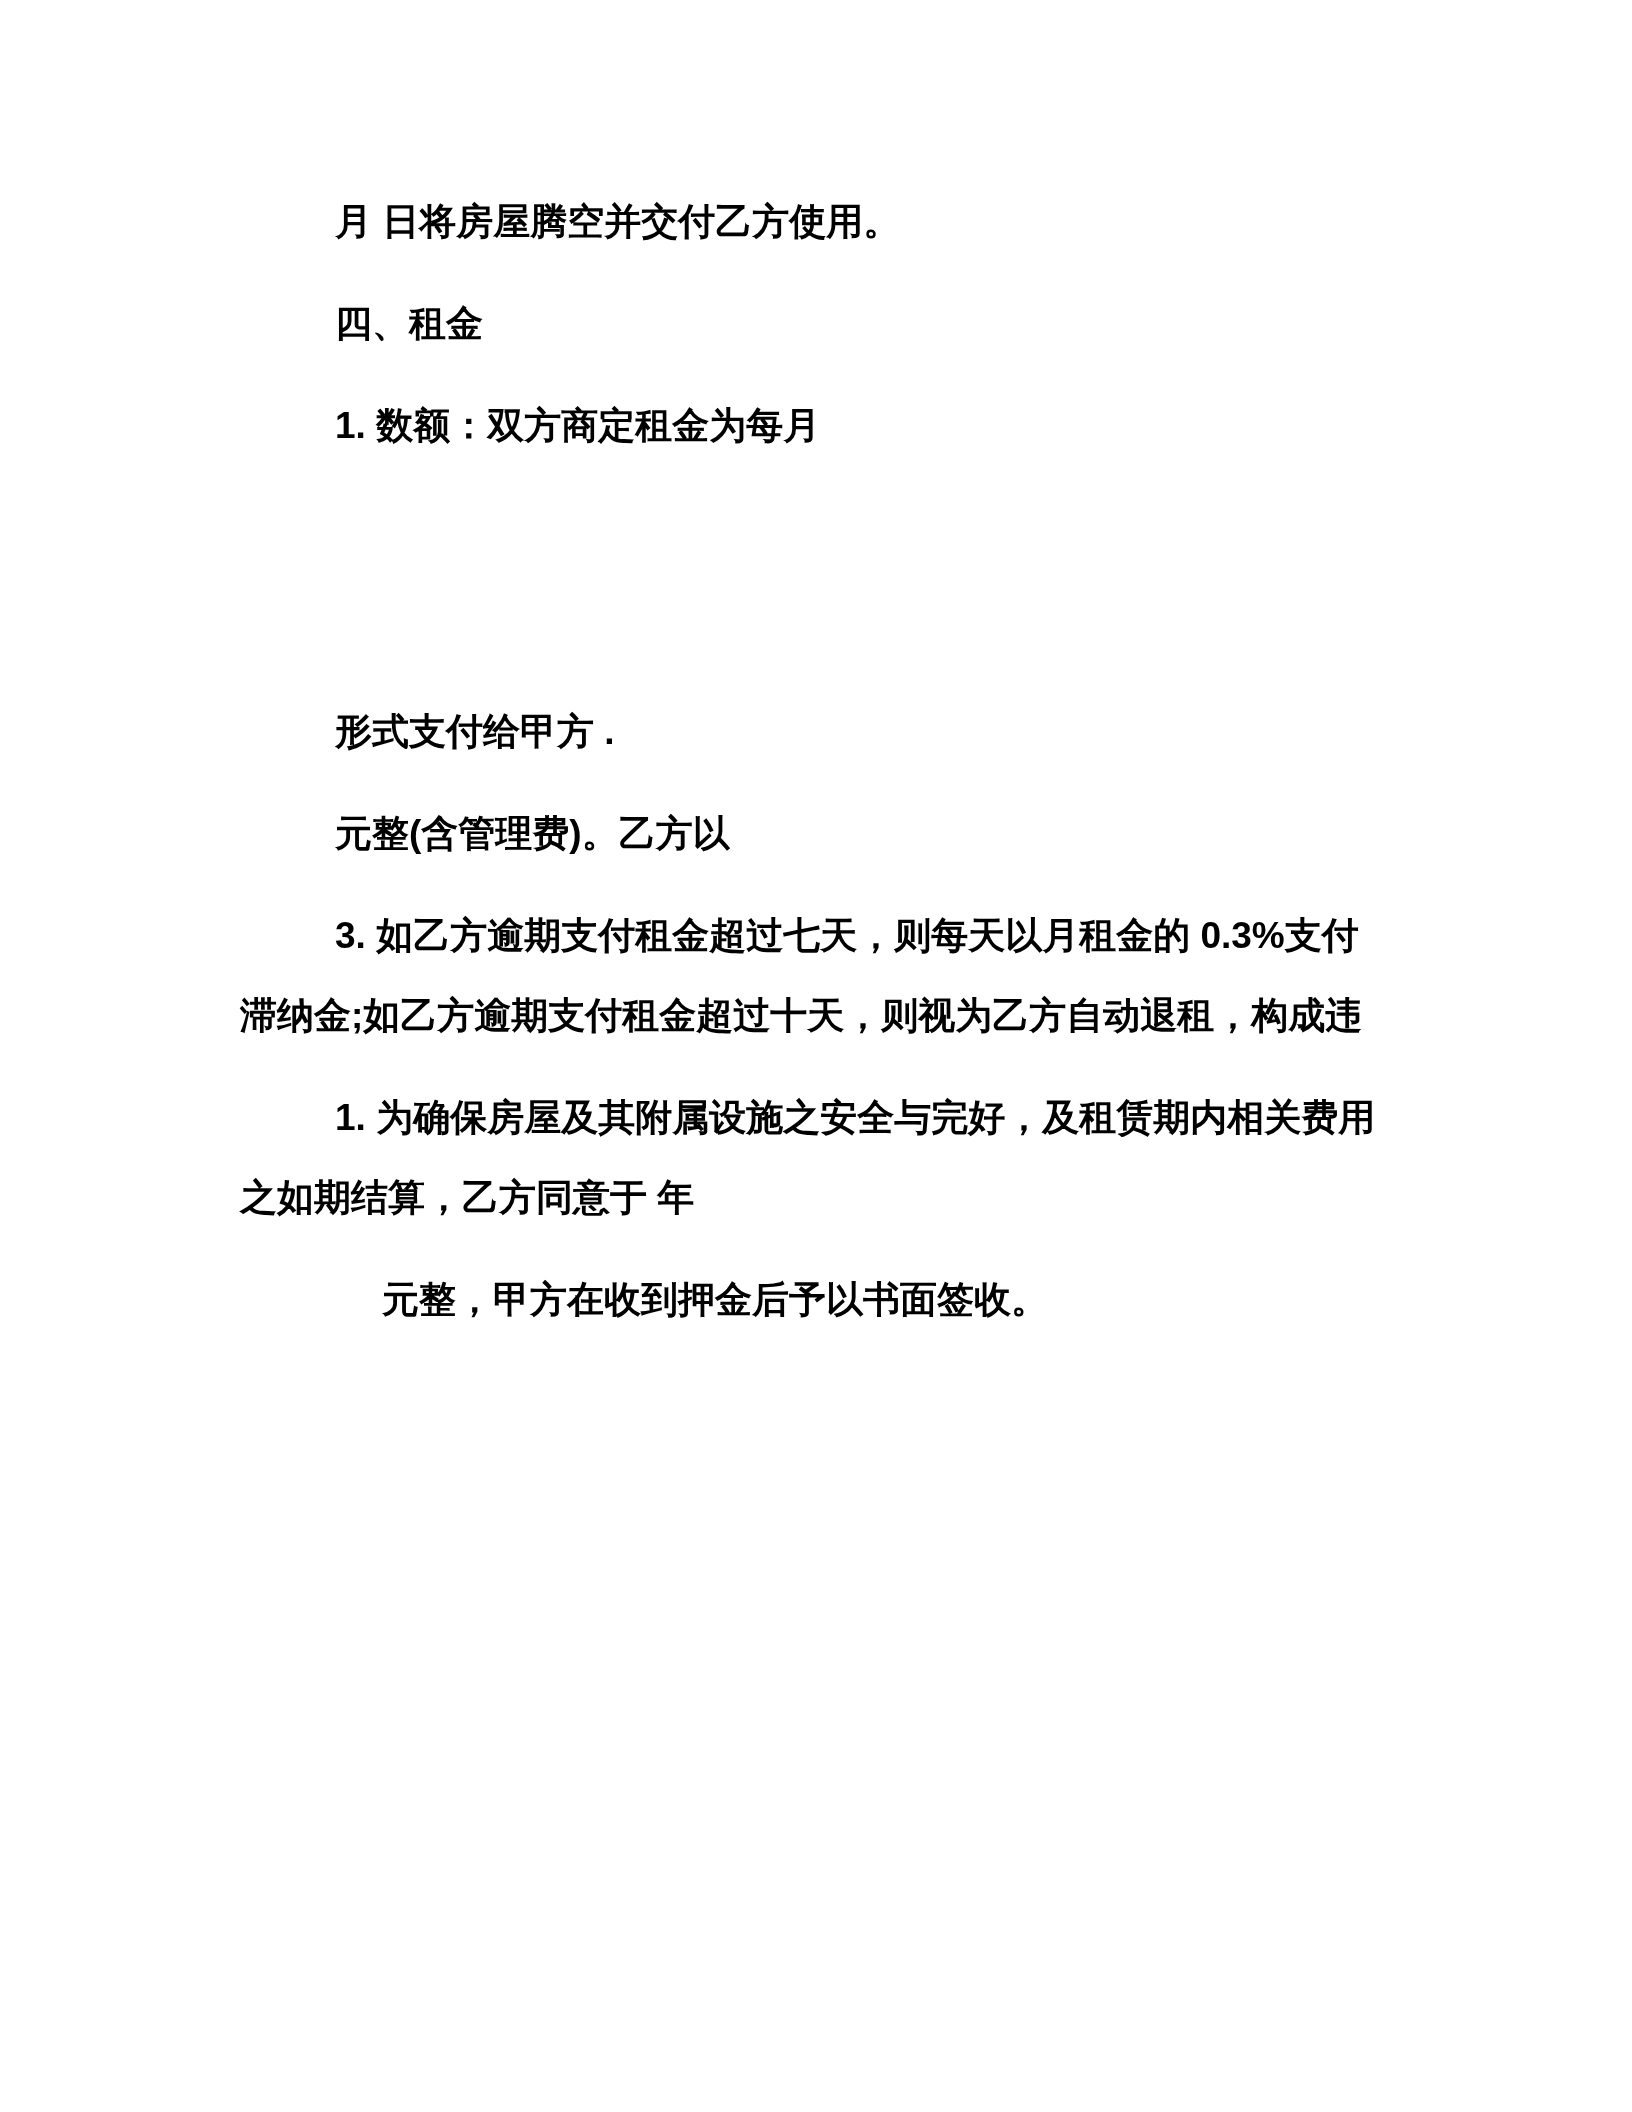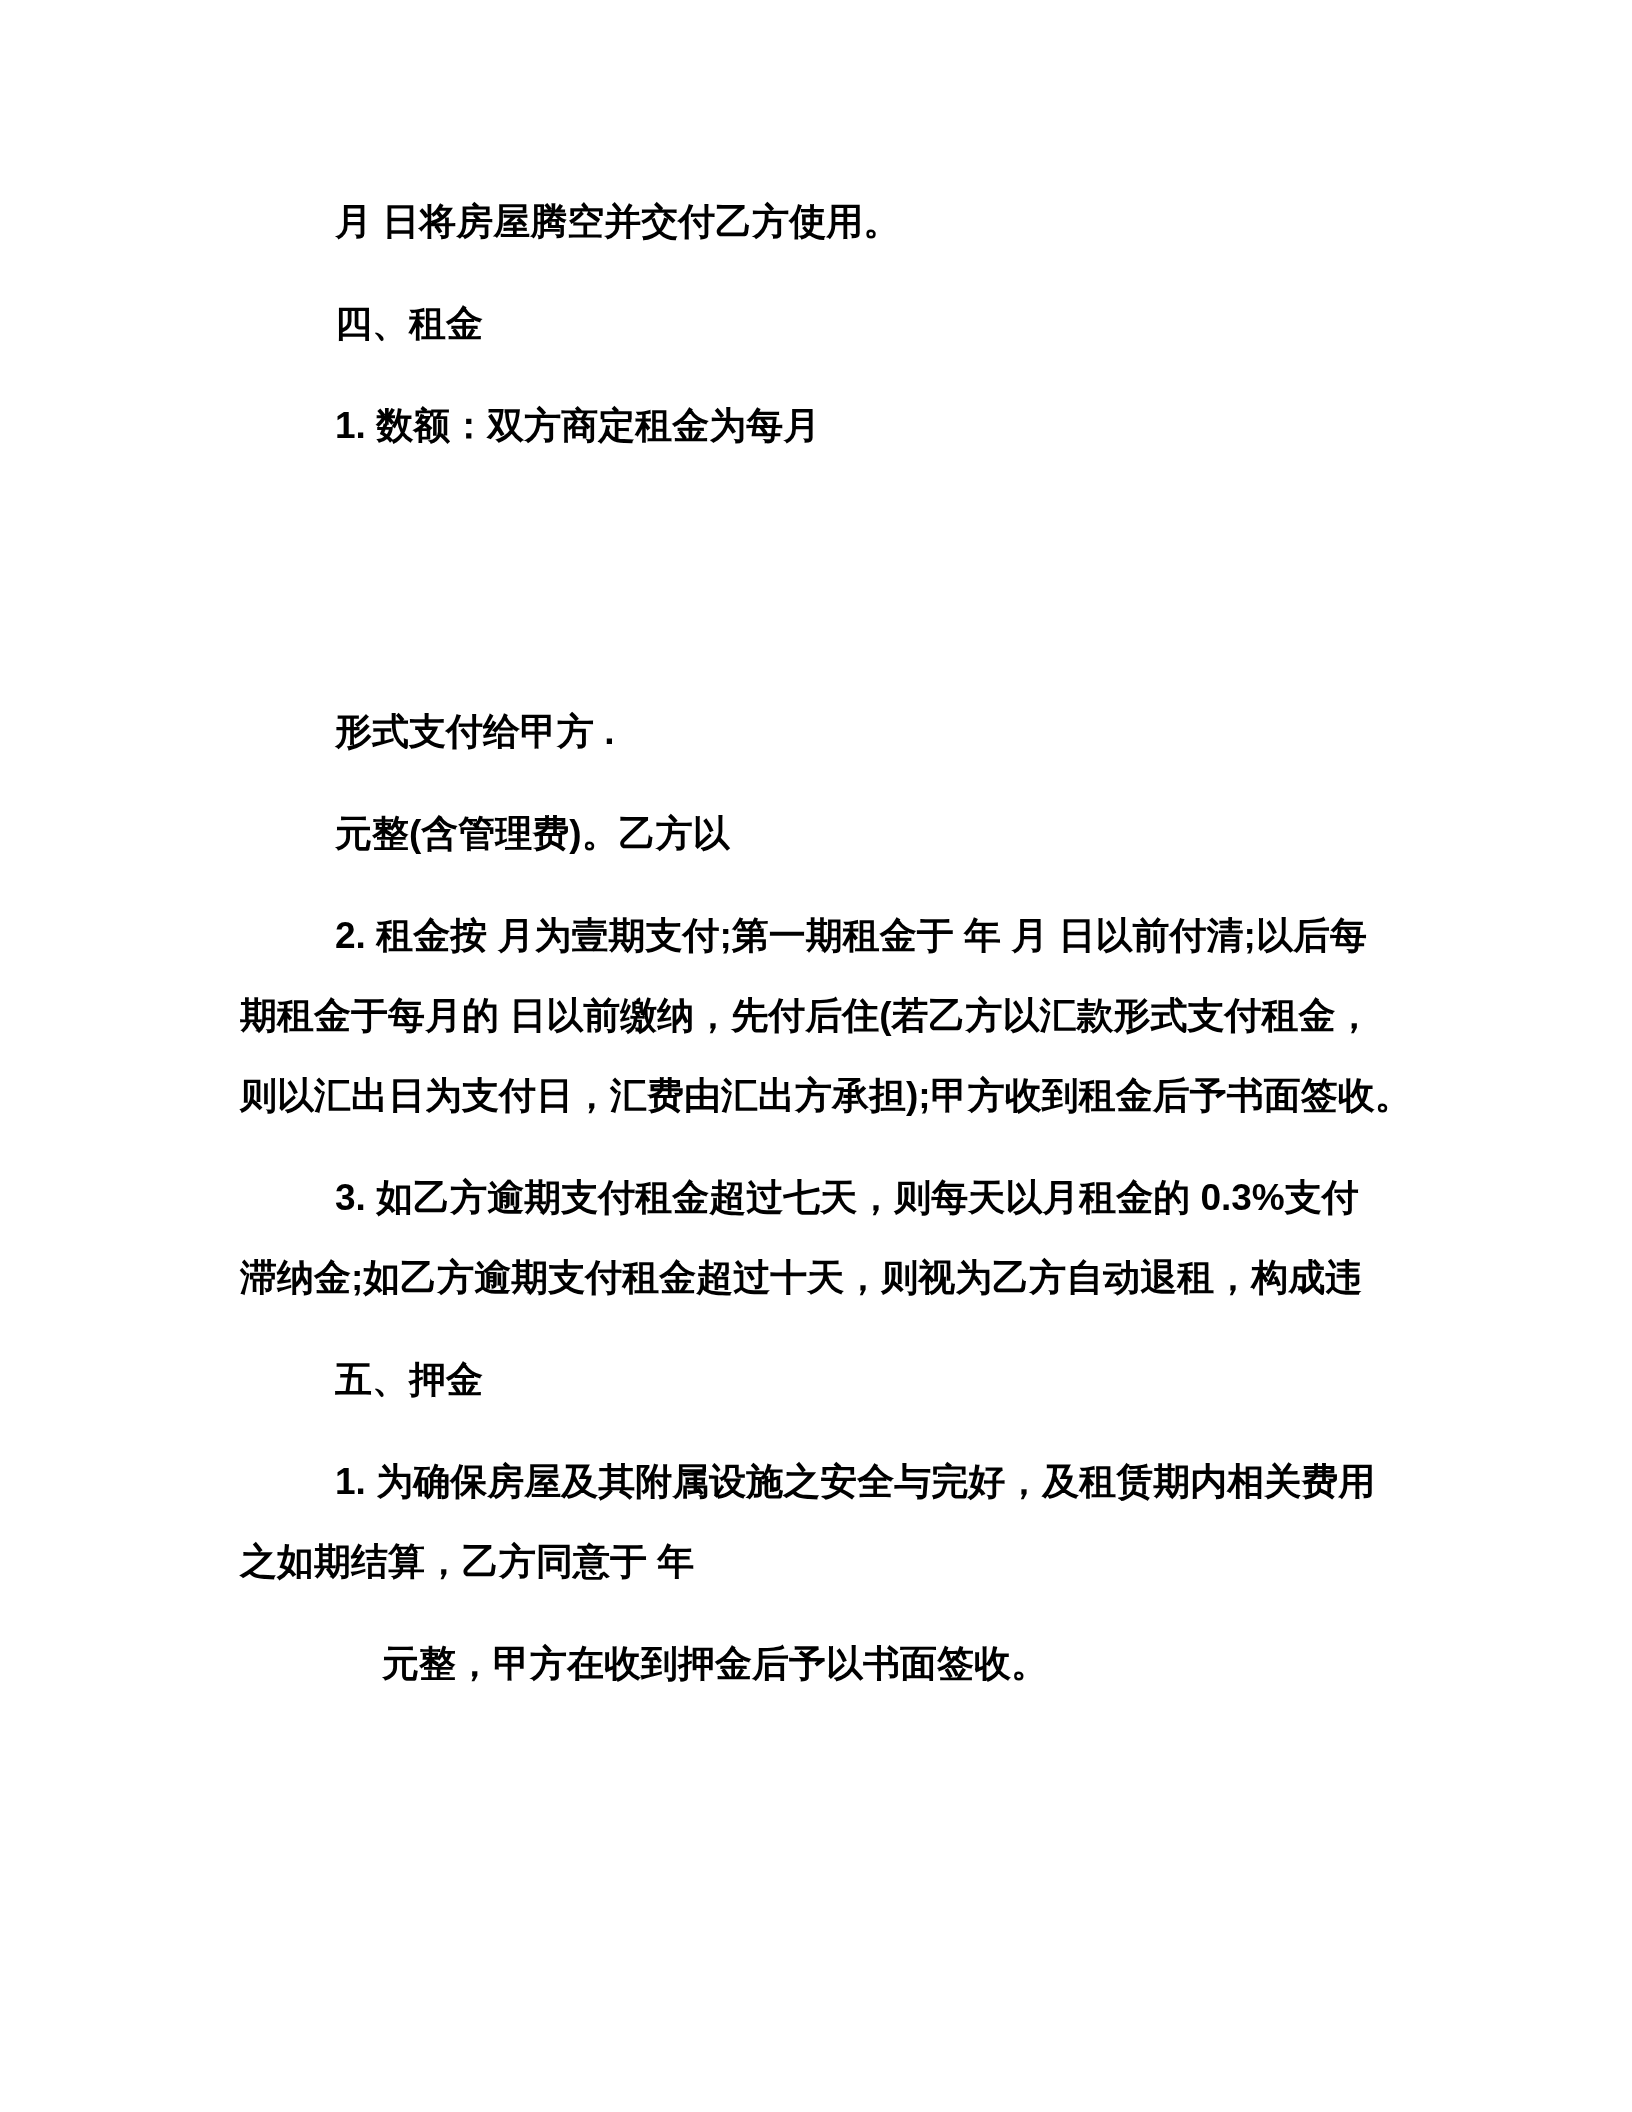--- a/index.html
+++ b/index.html
@@ -61,30 +61,22 @@
       <p class="para">
         <span class="line">1. 数额：双方商定租金为每月</span>
       </p>
       <p class="para gap-large">
         <span class="line">形式支付给甲方 .</span>
       </p>
       <p class="para">
         <span class="line">元整(含管理费)。乙方以</span>
       </p>
       <p class="para">
-        <span class="line">2. 租金按 月为壹期支付;第一期租金于 年 月 日以前付清;以后每</span>
-        <span class="line">期租金于每月的 日以前缴纳，先付后住(若乙方以汇款形式支付租金，</span>
-        <span class="line">则以汇出日为支付日，汇费由汇出方承担);甲方收到租金后予书面签收。</span>
-      </p>
-      <p class="para">
         <span class="line">3. 如乙方逾期支付租金超过七天，则每天以月租金的 0.3%支付</span>
         <span class="line">滞纳金;如乙方逾期支付租金超过十天，则视为乙方自动退租，构成违</span>
-      </p>
-      <p class="para">
-        <span class="line">五、押金</span>
       </p>
       <p class="para">
         <span class="line">1. 为确保房屋及其附属设施之安全与完好，及租赁期内相关费用</span>
         <span class="line">之如期结算，乙方同意于 年</span>
       </p>
       <p class="para indent-wide">
         <span class="line">元整，甲方在收到押金后予以书面签收。</span>
       </p>
     </div>
 </div>

